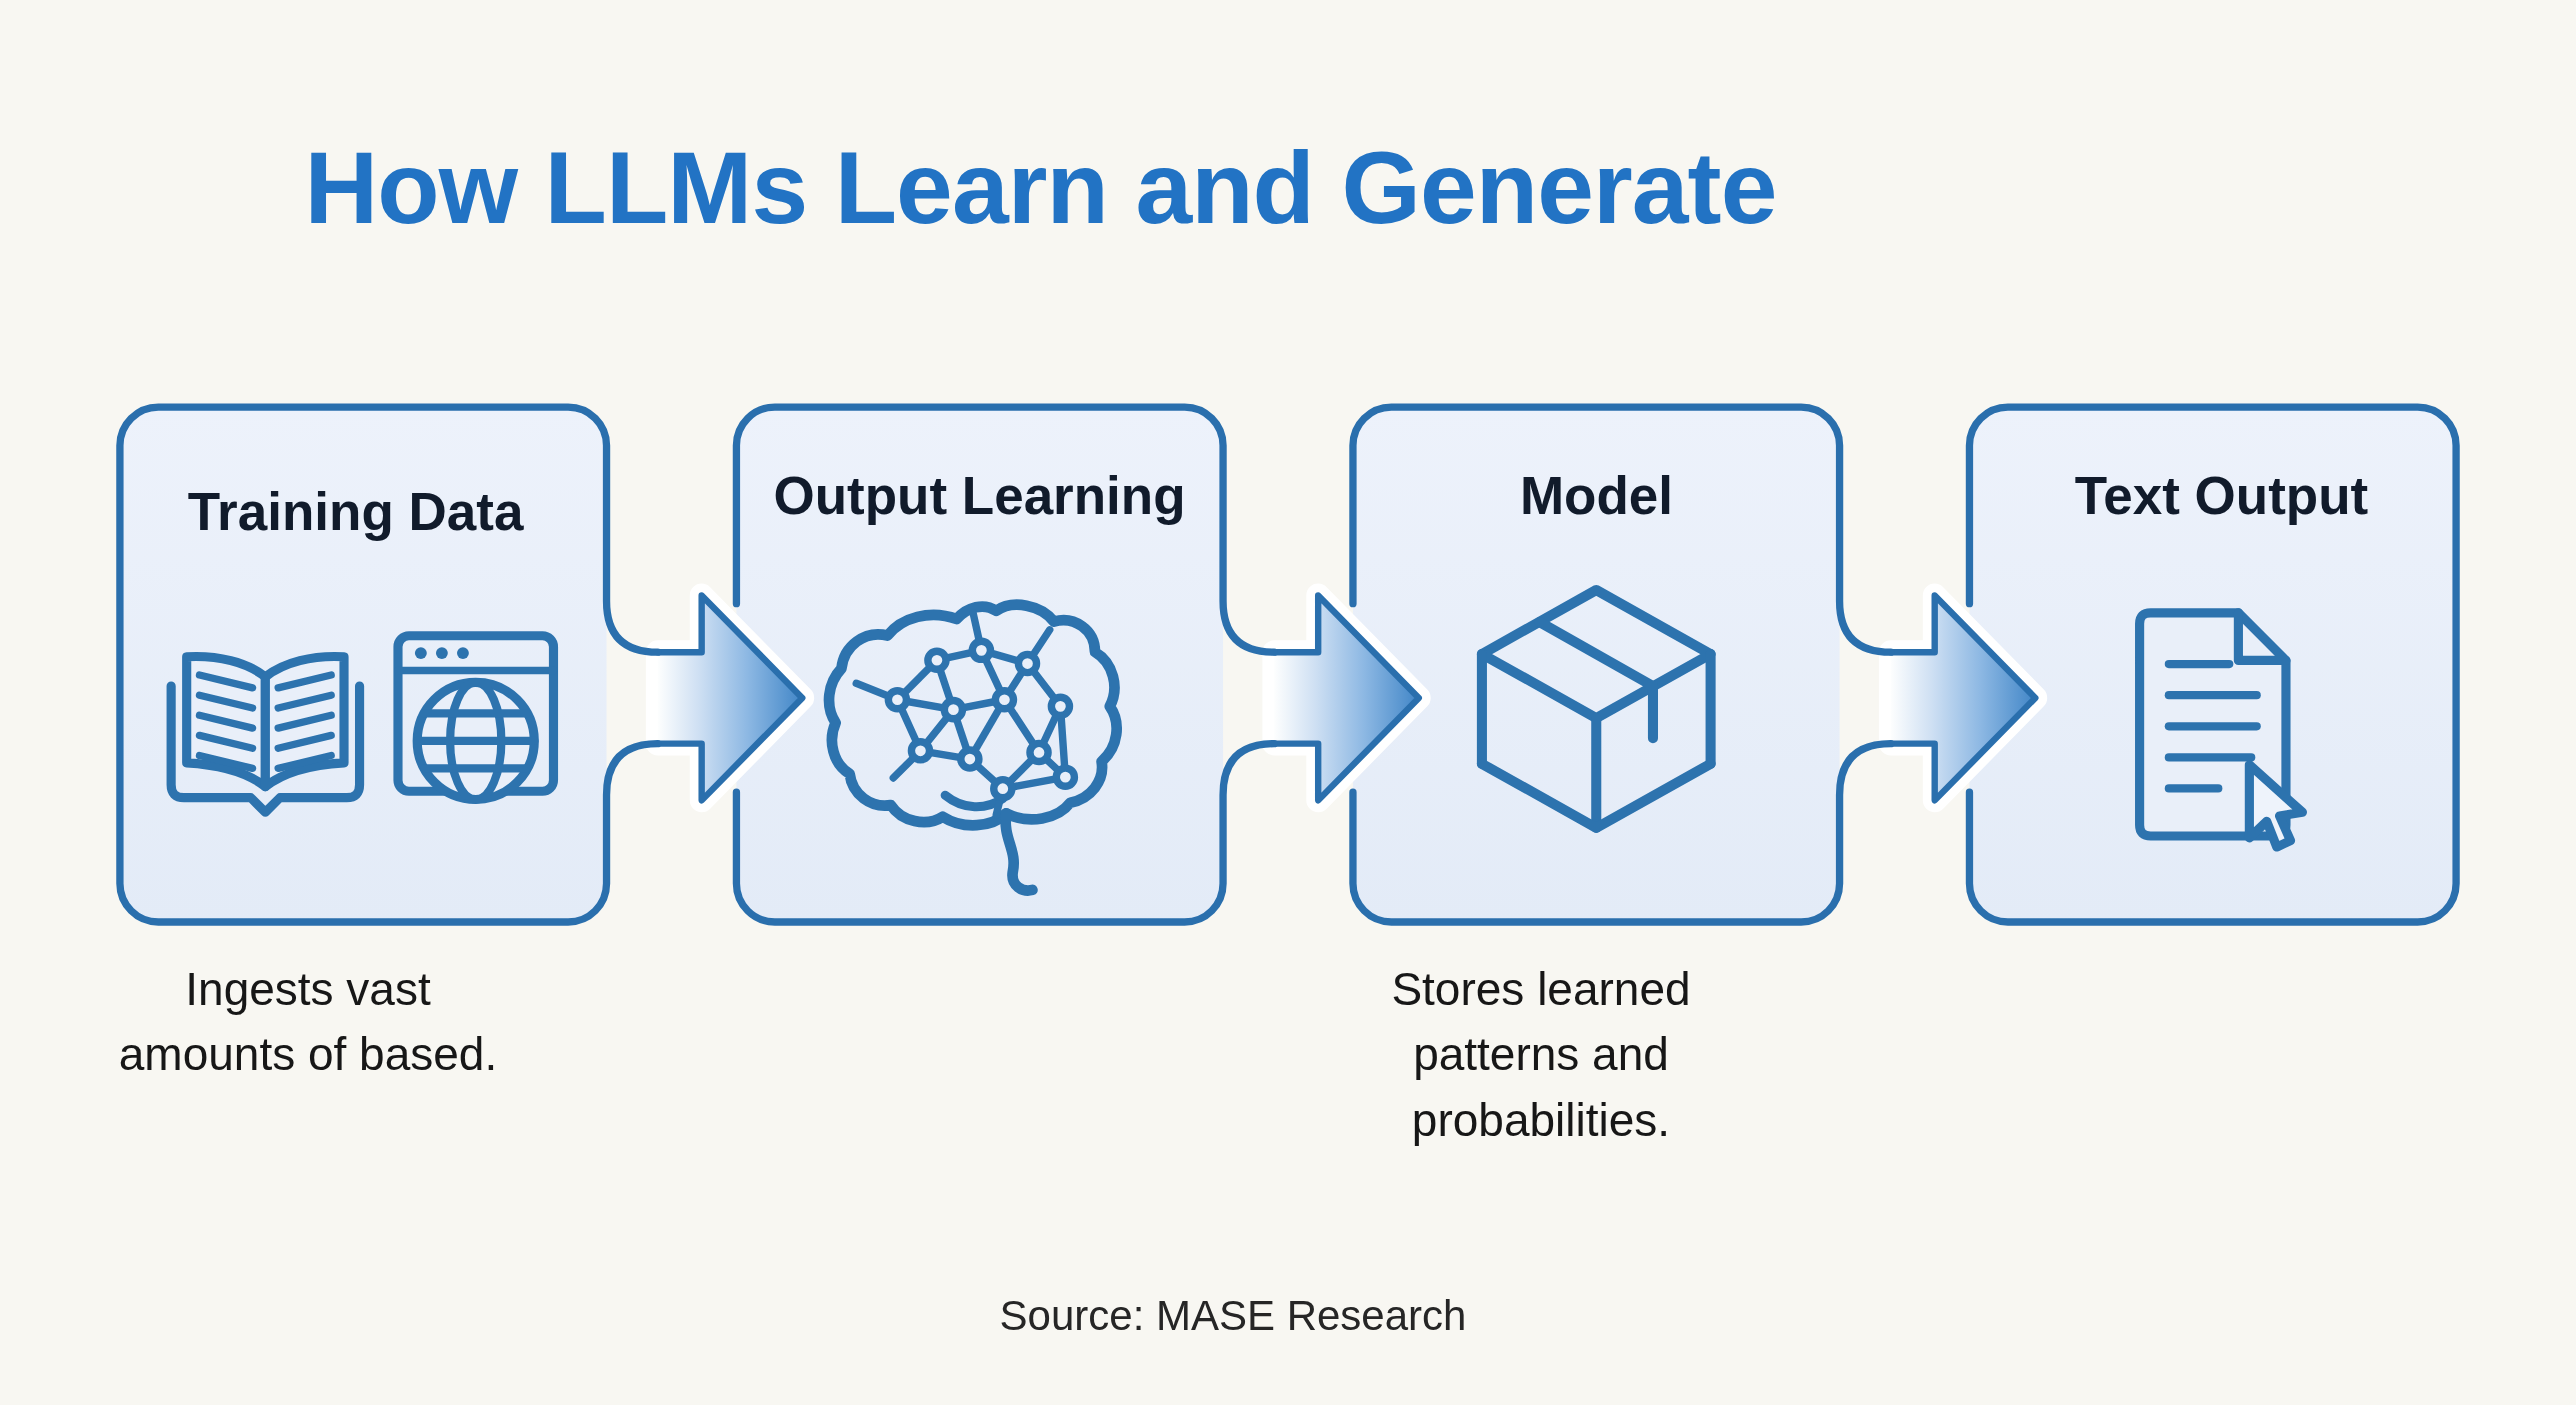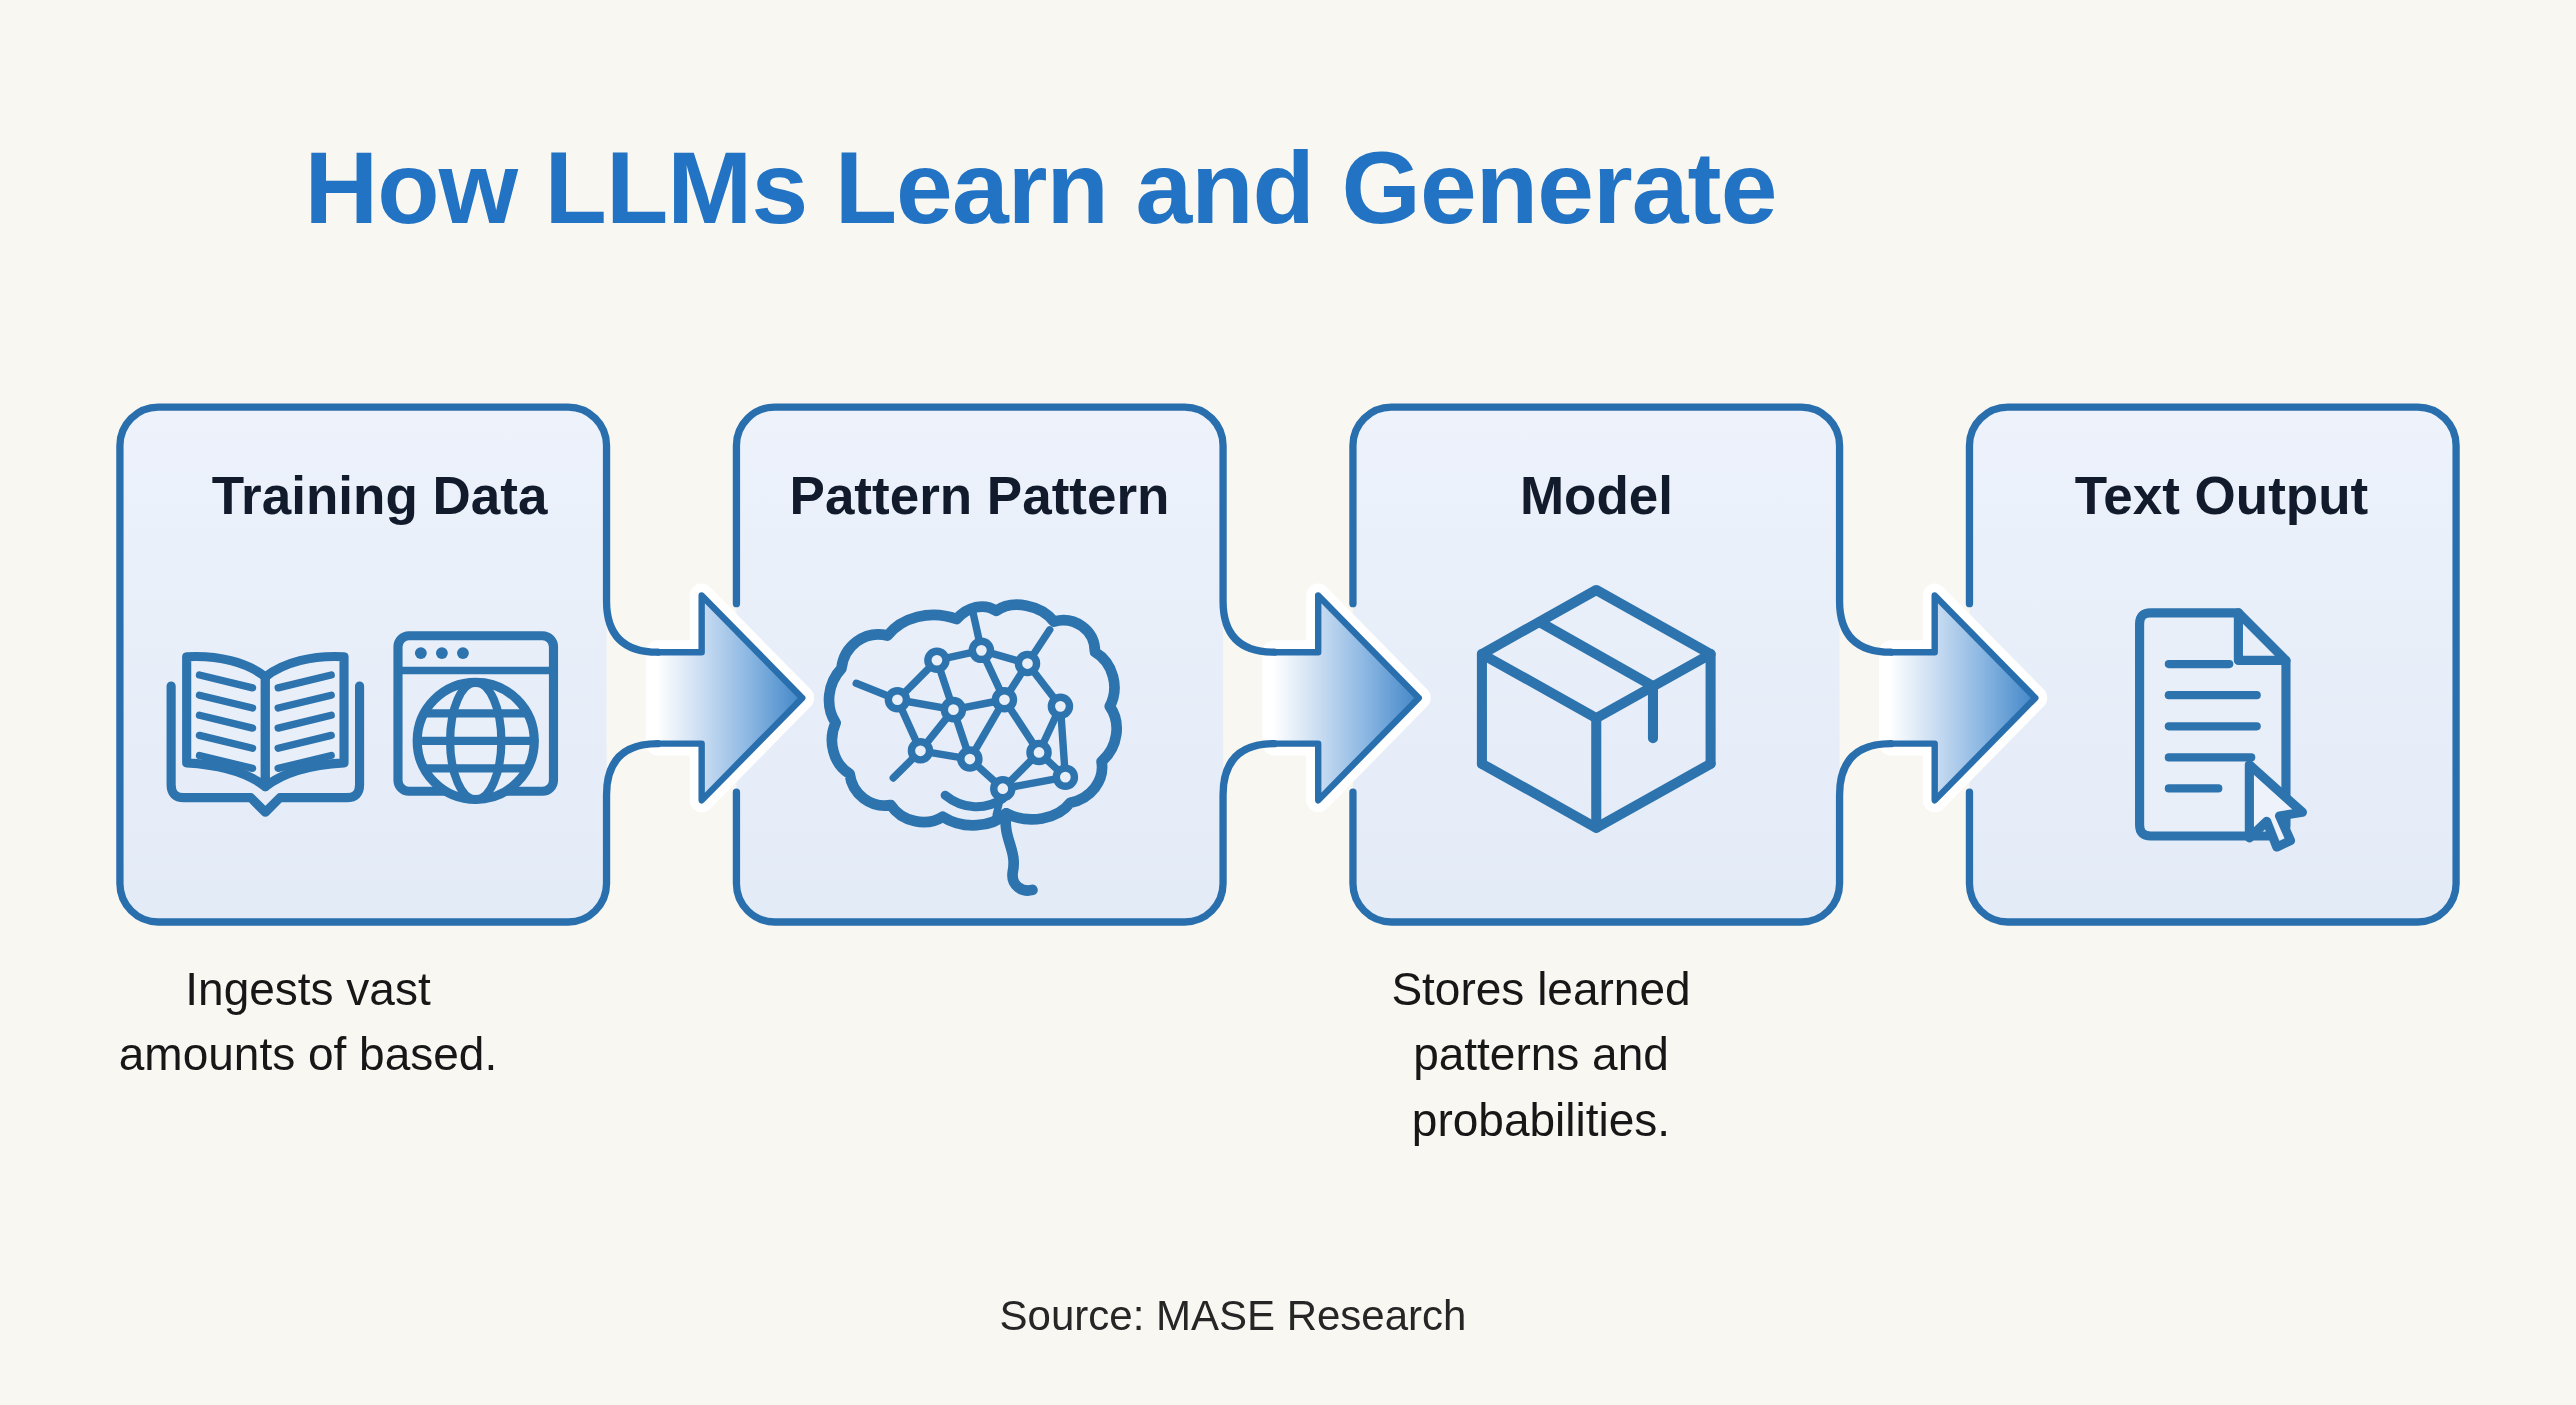--- a/index.html
+++ b/index.html
@@ -28,21 +28,21 @@
     font-size:46px;line-height:1.42;
     color:#171717;
     white-space:pre-line;
   }
   .source-line{
     position:absolute;left:-55px;top:1292px;width:2576px;
     text-align:center;
     font-size:42px;
     color:#262626;
   }
-  .bt0{left:136px;} .bt1{left:736px;} .bt2{left:1353px;} .bt3{left:1978px;}
+  .bt0{left:112px;margin-top:16px;} .bt1{left:736px;} .bt2{left:1353px;} .bt3{left:1978px;}
   .bd0{left:28px;}  .bd1{left:645px;} .bd2{left:1261px;} .bd3{left:1878px;}
 </style>
 </head>
 <body>
 
 <div class="canvas">
 
   <div class="main-title">How LLMs Learn and Generate</div>
 
   <svg width="2576" height="1405" viewBox="0 0 2816 1536" style="position:absolute;left:0;top:0;">
@@ -194,21 +194,21 @@
           <path d="M -48,40 H 42"></path>
           <path d="M -48,74 H 6"></path>
       </g>
       <g transform="translate(40,60)">
         <path d="M 0,-12 L 0,68 L 19,50 L 30,78 L 45,71 L 33,44 L 58,40 Z" fill="#eef3fb"></path>
       </g>
     </g>
   </svg>
 
   <div class="box-title bt0">Training Data</div>
-  <div class="box-title bt1">Pattern Pattern</div>
+  <div class="box-title bt1">Output Learning</div>
   <div class="box-title bt2">Model</div>
   <div class="box-title bt3">Text Output</div>
 
   <div class="box-desc bd0">Ingests vast
 amounts of based.</div>
   <div class="box-desc bd2">Stores learned
 patterns and
 probabilities.</div>
 
   <div class="source-line">Source: MASE Research</div>

